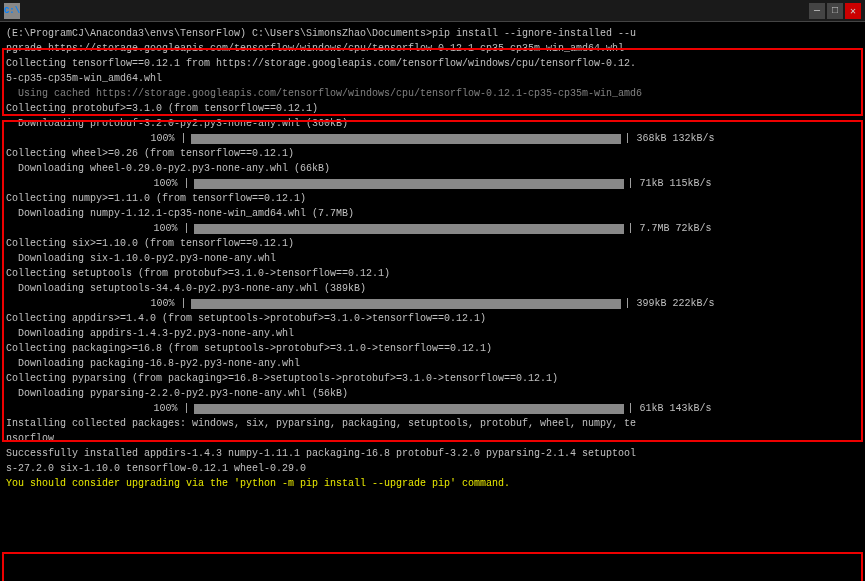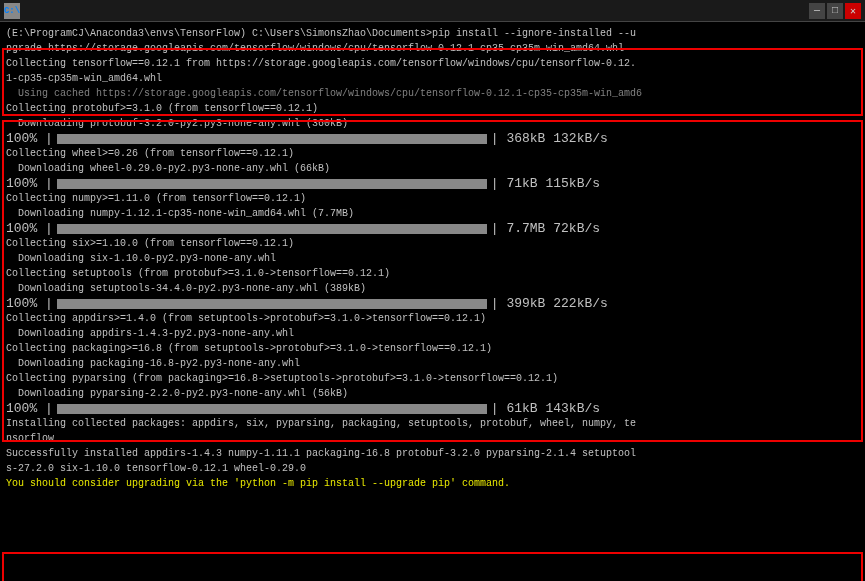--- a/index.html
+++ b/index.html
@@ -92,21 +92,22 @@
       left: 2px;
       right: 2px;
       height: 42px;
       pointer-events: none;
     }
     .yellow { color: #e8e800; }
     .progress-line {
       display: flex;
       align-items: center;
       line-height: 15px;
-      font-size: 13px;
+      font-size: 10px;
+      justify-content: center;
     }
     .progress-bar {
       display: inline-block;
       height: 10px;
       background: #888;
       width: 430px;
       vertical-align: middle;
       margin: 0 4px;
     }
   </style>
@@ -132,21 +133,21 @@
 
   <div class="red-box-1"></div>
 
   <div class="red-box-2"></div>
 
   <div class="red-box-3"></div>
 
   <div class="line">(E:\ProgramCJ\Anaconda3\envs\TensorFlow) C:\Users\SimonsZhao\Documents&gt;pip install --ignore-installed --u</div>
   <div class="line">pgrade https://storage.googleapis.com/tensorflow/windows/cpu/tensorflow-0.12.1-cp35-cp35m-win_amd64.whl</div>
   <div class="line">Collecting tensorflow==0.12.1 from https://storage.googleapis.com/tensorflow/windows/cpu/tensorflow-0.12.</div>
-  <div class="line">1-cp35-cp35m-win_amd64.whl</div>
+  <div class="line">5-cp35-cp35m-win_amd64.whl</div>
   <div class="line" style="color:#808080;">  Using cached https://storage.googleapis.com/tensorflow/windows/cpu/tensorflow-0.12.1-cp35-cp35m-win_amd6</div>
 
   <div class="line">Collecting protobuf&gt;=3.1.0 (from tensorflow==0.12.1)</div>
   <div class="line">  Downloading protobuf-3.2.0-py2.py3-none-any.whl (360kB)</div>
   <div class="progress-line">
     <span style="color:#c0c0c0;">    100% |</span>
       <span class="progress-bar"></span>
       <span style="color:#c0c0c0;">| 368kB 132kB/s</span>
   </div>
 
@@ -184,21 +185,21 @@
   <div class="line">  Downloading packaging-16.8-py2.py3-none-any.whl</div>
 
   <div class="line">Collecting pyparsing (from packaging&gt;=16.8-&gt;setuptools-&gt;protobuf&gt;=3.1.0-&gt;tensorflow==0.12.1)</div>
   <div class="line">  Downloading pyparsing-2.2.0-py2.py3-none-any.whl (56kB)</div>
   <div class="progress-line">
     <span style="color:#c0c0c0;">    100% |</span>
       <span class="progress-bar"></span>
       <span style="color:#c0c0c0;">|  61kB 143kB/s</span>
   </div>
 
-  <div class="line">Installing collected packages: appdirs, six, pyparsing, packaging, setuptools, protobuf, wheel, numpy, te</div>
+  <div class="line">Installing collected packages: windows, six, pyparsing, packaging, setuptools, protobuf, wheel, numpy, te</div>
   <div class="line">nsorflow</div>
 
   <div class="line">Successfully installed appdirs-1.4.3 numpy-1.11.1 packaging-16.8 protobuf-3.2.0 pyparsing-2.1.4 setuptool</div>
   <div class="line">s-27.2.0 six-1.10.0 tensorflow-0.12.1 wheel-0.29.0</div>
 
   <div class="line yellow">You should consider upgrading via the 'python -m pip install --upgrade pip' command.</div>
 
 </div>
 
 </body></html>

